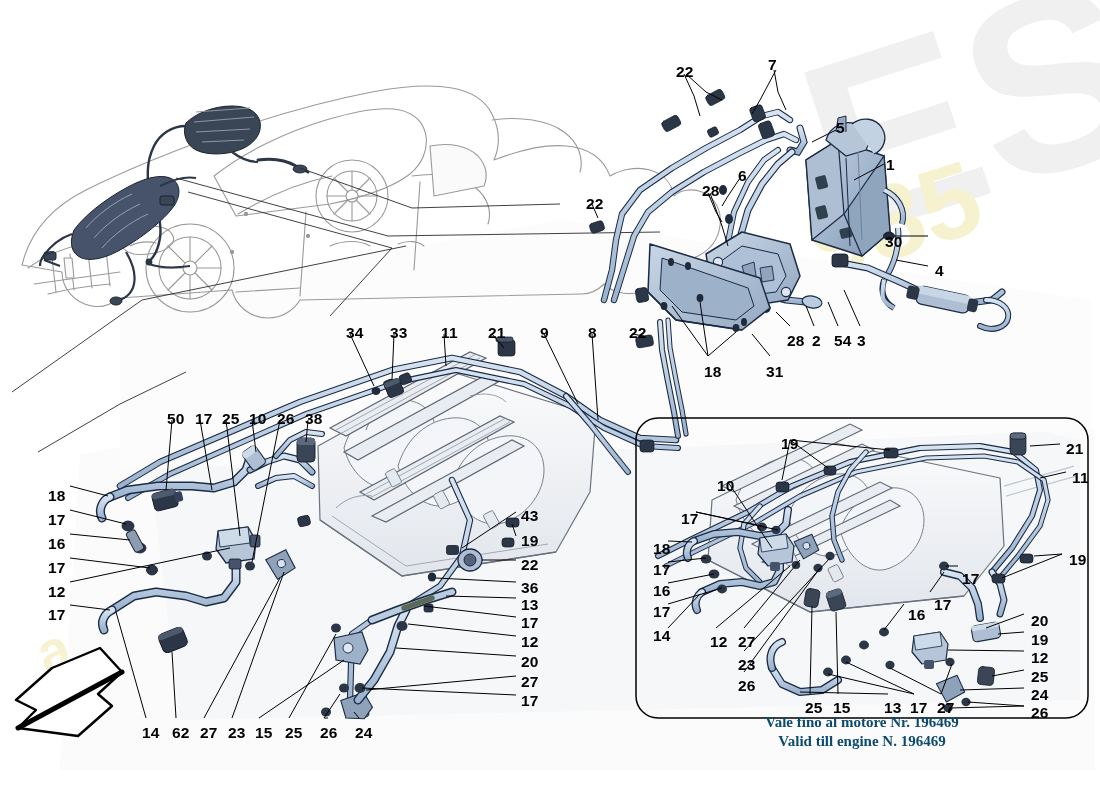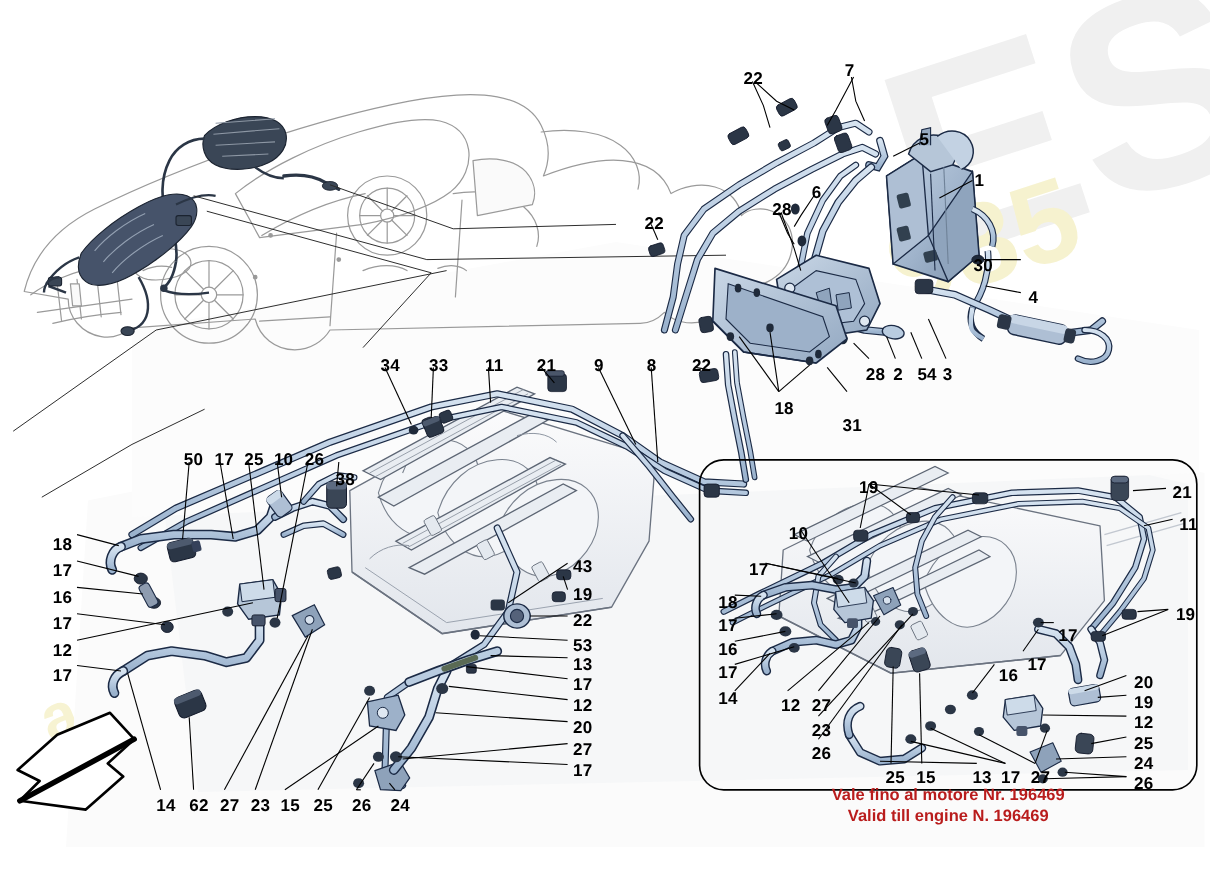--- a/index.html
+++ b/index.html
@@ -18,24 +18,24 @@
     font-family:"Liberation Sans", sans-serif;
     font-weight:bold;
     font-size:15.5px;
     color:#000;
     line-height:1;
     white-space:nowrap;
     letter-spacing:0.2px;
   }
   .caption{
     position:absolute;
-    font-family:Liberation Sans, sans-serif;
+    font-family:Liberation Serif, serif;
     font-weight:bold;
     font-size:15px;
-    color:#b91c1c;
+    color:#0c4a6e;
     white-space:nowrap;
     text-align:center;
   }
 </style>
 </head>
 <body>
 
 <div id="stage">
 
   <svg class="wm-layer" width="1100" height="800">
@@ -716,52 +716,52 @@
       <div class="lbl" style="left: 738px; top: 168px;">6</div>
       <div class="lbl" style="left: 702px; top: 183px;">28</div>
       <div class="lbl" style="left: 586px; top: 196px;">22</div>
       <div class="lbl" style="left: 885px; top: 234px; text-align: right;">30</div>
       <div class="lbl" style="left: 935px; top: 263px;">4</div>
       <div class="lbl" style="left: 787px; top: 333px;">28</div>
       <div class="lbl" style="left: 812px; top: 333px;">2</div>
       <div class="lbl" style="left: 834px; top: 333px;">54</div>
       <div class="lbl" style="left: 857px; top: 333px;">3</div>
       <div class="lbl" style="left: 704px; top: 364px;">18</div>
-      <div class="lbl" style="left: 766px; top: 380px;">31</div>
+      <div class="lbl" style="left: 766px; top: 364px;">31</div>
       <div class="lbl" style="left: 346px; top: 325px;">34</div>
       <div class="lbl" style="left: 390px; top: 325px;">33</div>
       <div class="lbl" style="left: 441px; top: 325px;">11</div>
       <div class="lbl" style="left: 488px; top: 325px;">21</div>
       <div class="lbl" style="left: 540px; top: 325px;">9</div>
       <div class="lbl" style="left: 588px; top: 325px;">8</div>
       <div class="lbl" style="left: 629px; top: 325px;">22</div>
       <div class="lbl" style="left: 167px; top: 411px;">50</div>
       <div class="lbl" style="left: 195px; top: 411px;">17</div>
       <div class="lbl" style="left: 222px; top: 411px;">25</div>
       <div class="lbl" style="left: 249px; top: 411px;">10</div>
       <div class="lbl" style="left: 277px; top: 411px;">26</div>
-      <div class="lbl" style="left: 305px; top: 411px; margin-top: 18px;">38</div>
+      <div class="lbl" style="left: 305px; top: 411px;">38</div>
       <div class="lbl" style="left: 48px; top: 488px;">18</div>
       <div class="lbl" style="left: 48px; top: 512px;">17</div>
       <div class="lbl" style="left: 48px; top: 536px;">16</div>
       <div class="lbl" style="left: 48px; top: 560px;">17</div>
       <div class="lbl" style="left: 48px; top: 584px;">12</div>
       <div class="lbl" style="left: 48px; top: 607px;">17</div>
       <div class="lbl" style="left: 142px; top: 725px;">14</div>
       <div class="lbl" style="left: 172px; top: 725px;">62</div>
       <div class="lbl" style="left: 200px; top: 725px;">27</div>
       <div class="lbl" style="left: 228px; top: 725px;">23</div>
       <div class="lbl" style="left: 255px; top: 725px;">15</div>
       <div class="lbl" style="left: 285px; top: 725px;">25</div>
       <div class="lbl" style="left: 320px; top: 725px;">26</div>
       <div class="lbl" style="left: 355px; top: 725px;">24</div>
       <div class="lbl" style="left: 521px; top: 508px;">43</div>
       <div class="lbl" style="left: 521px; top: 533px;">19</div>
       <div class="lbl" style="left: 521px; top: 557px;">22</div>
-      <div class="lbl" style="left: 521px; top: 580px;">53</div>
+      <div class="lbl" style="left: 521px; top: 580px;">36</div>
       <div class="lbl" style="left: 521px; top: 597px;">13</div>
       <div class="lbl" style="left: 521px; top: 615px;">17</div>
       <div class="lbl" style="left: 521px; top: 634px;">12</div>
       <div class="lbl" style="left: 521px; top: 654px;">20</div>
       <div class="lbl" style="left: 521px; top: 674px;">27</div>
       <div class="lbl" style="left: 521px; top: 693px;">17</div>
       <div class="lbl" style="left: 781px; top: 436px;">19</div>
       <div class="lbl" style="left: 1066px; top: 441px;">21</div>
       <div class="lbl" style="left: 1072px; top: 470px;">11</div>
       <div class="lbl" style="left: 717px; top: 478px;">10</div>

